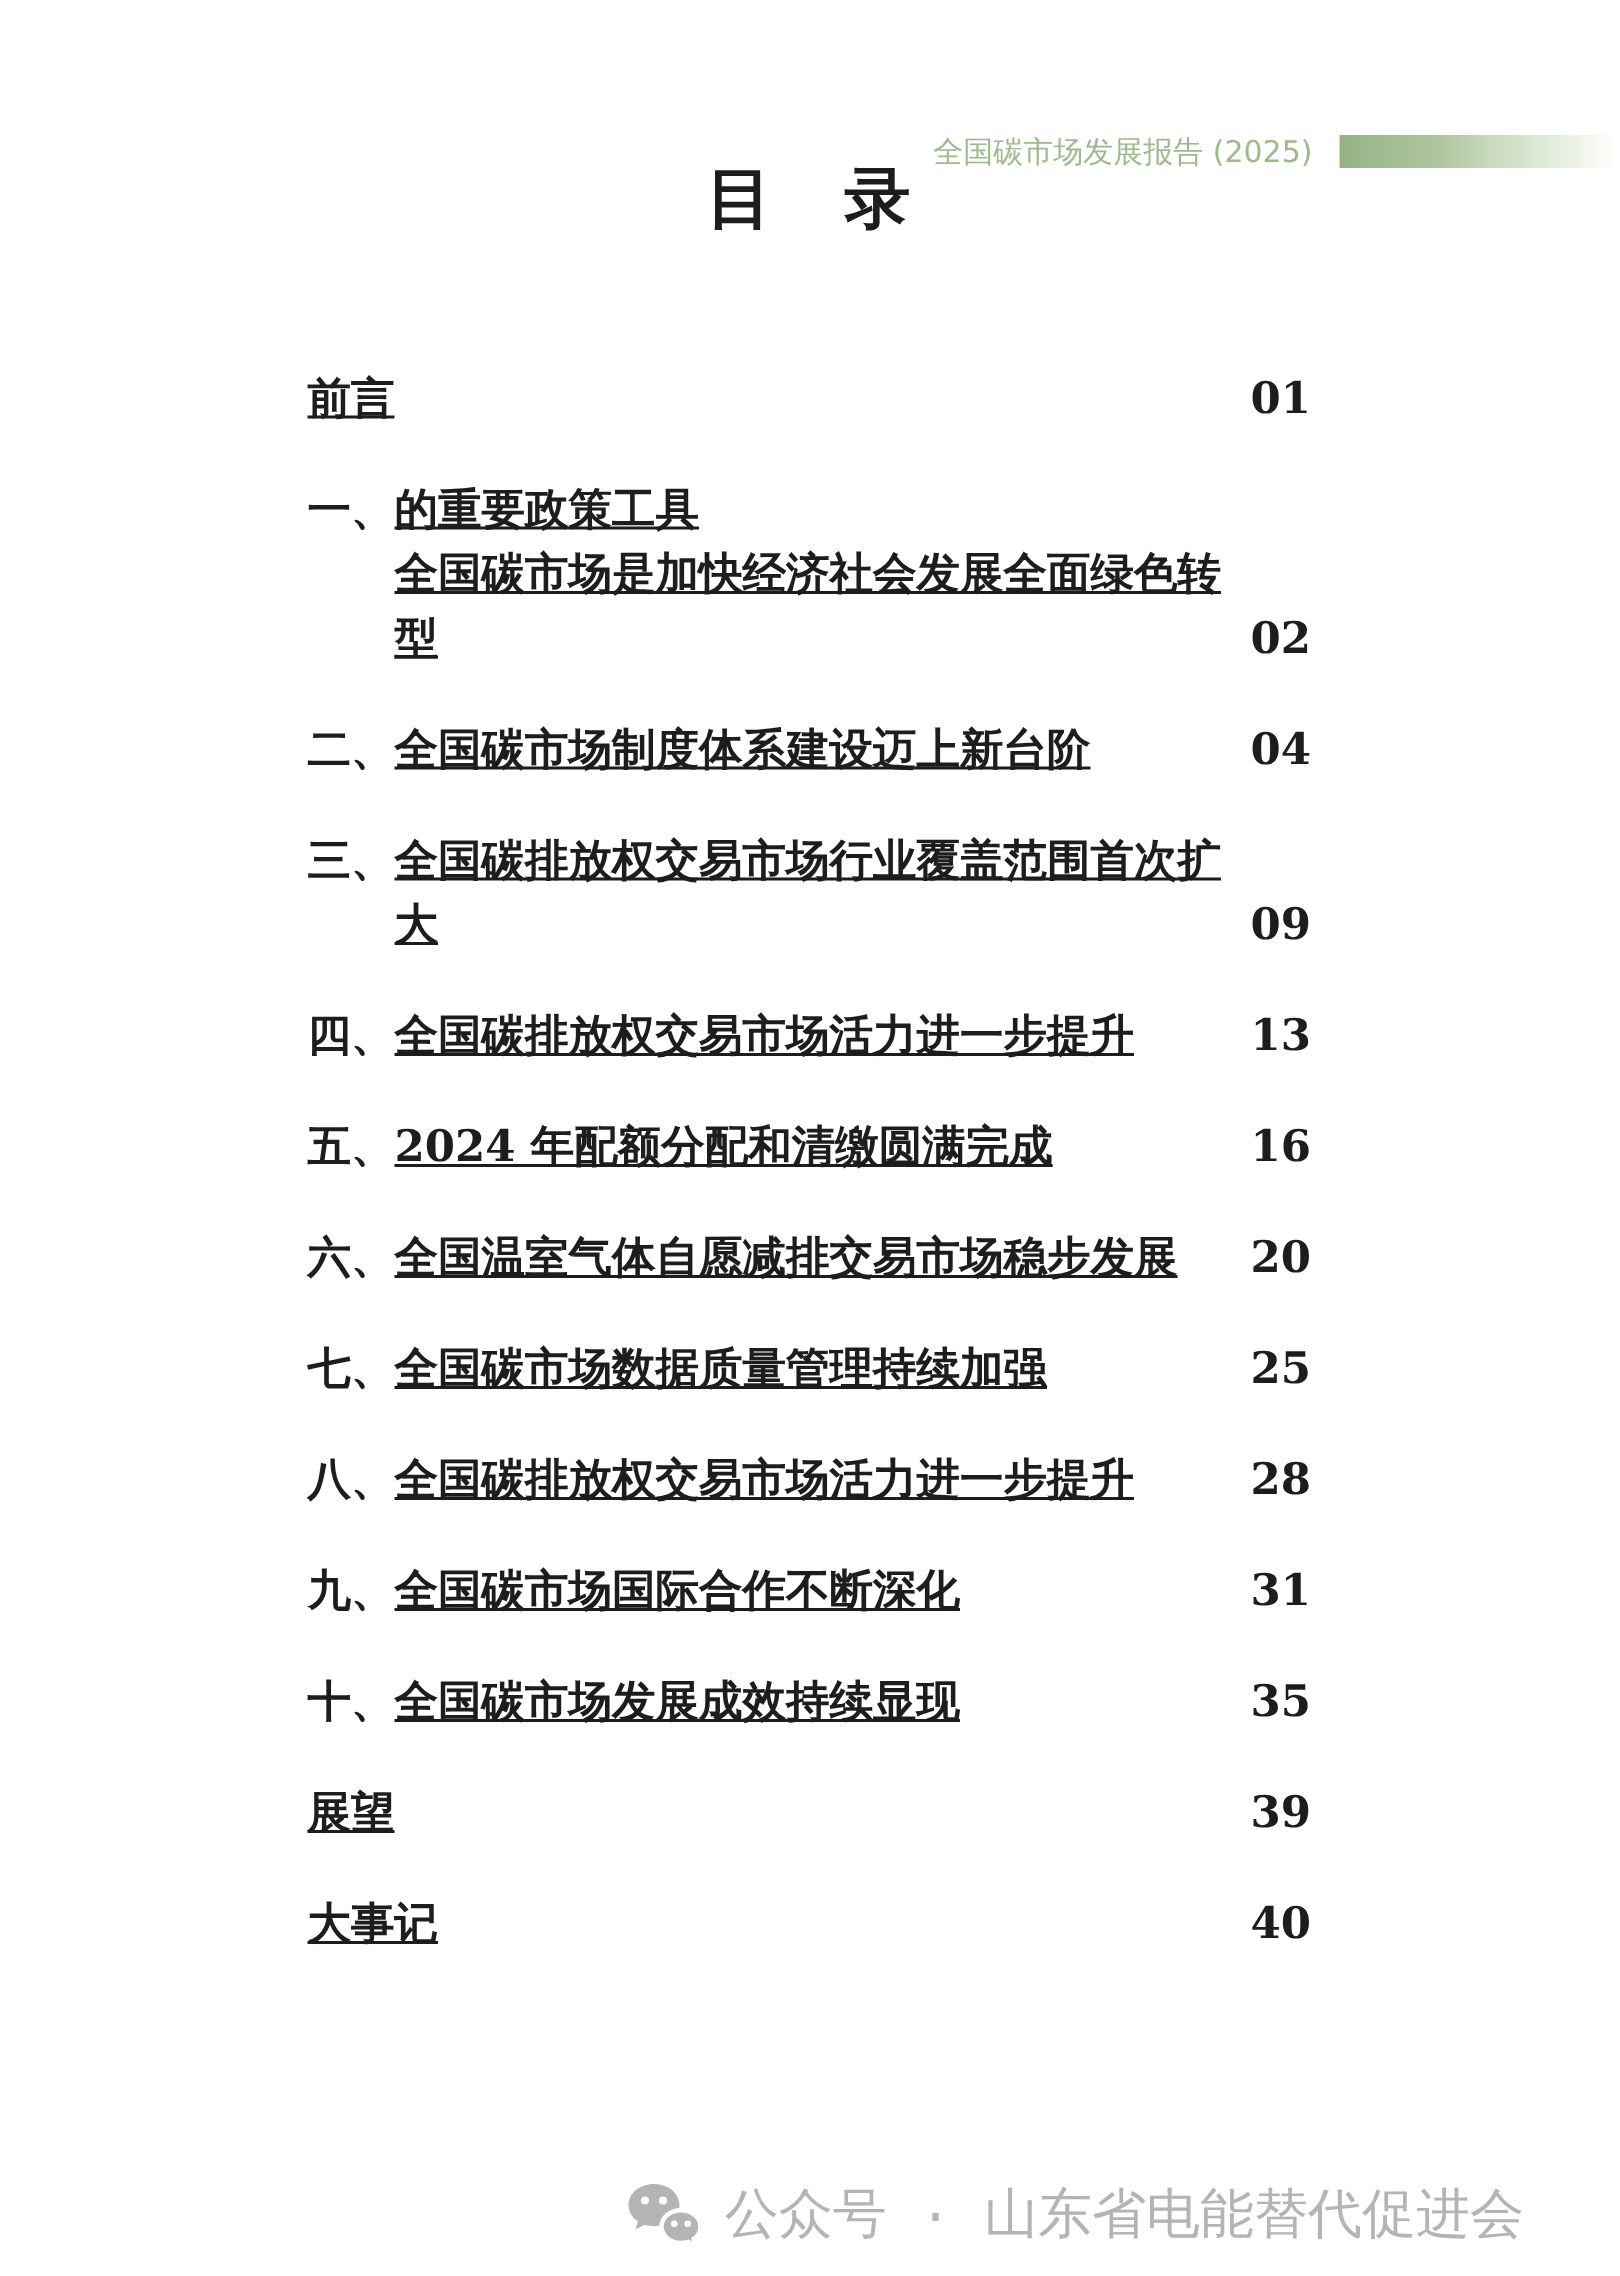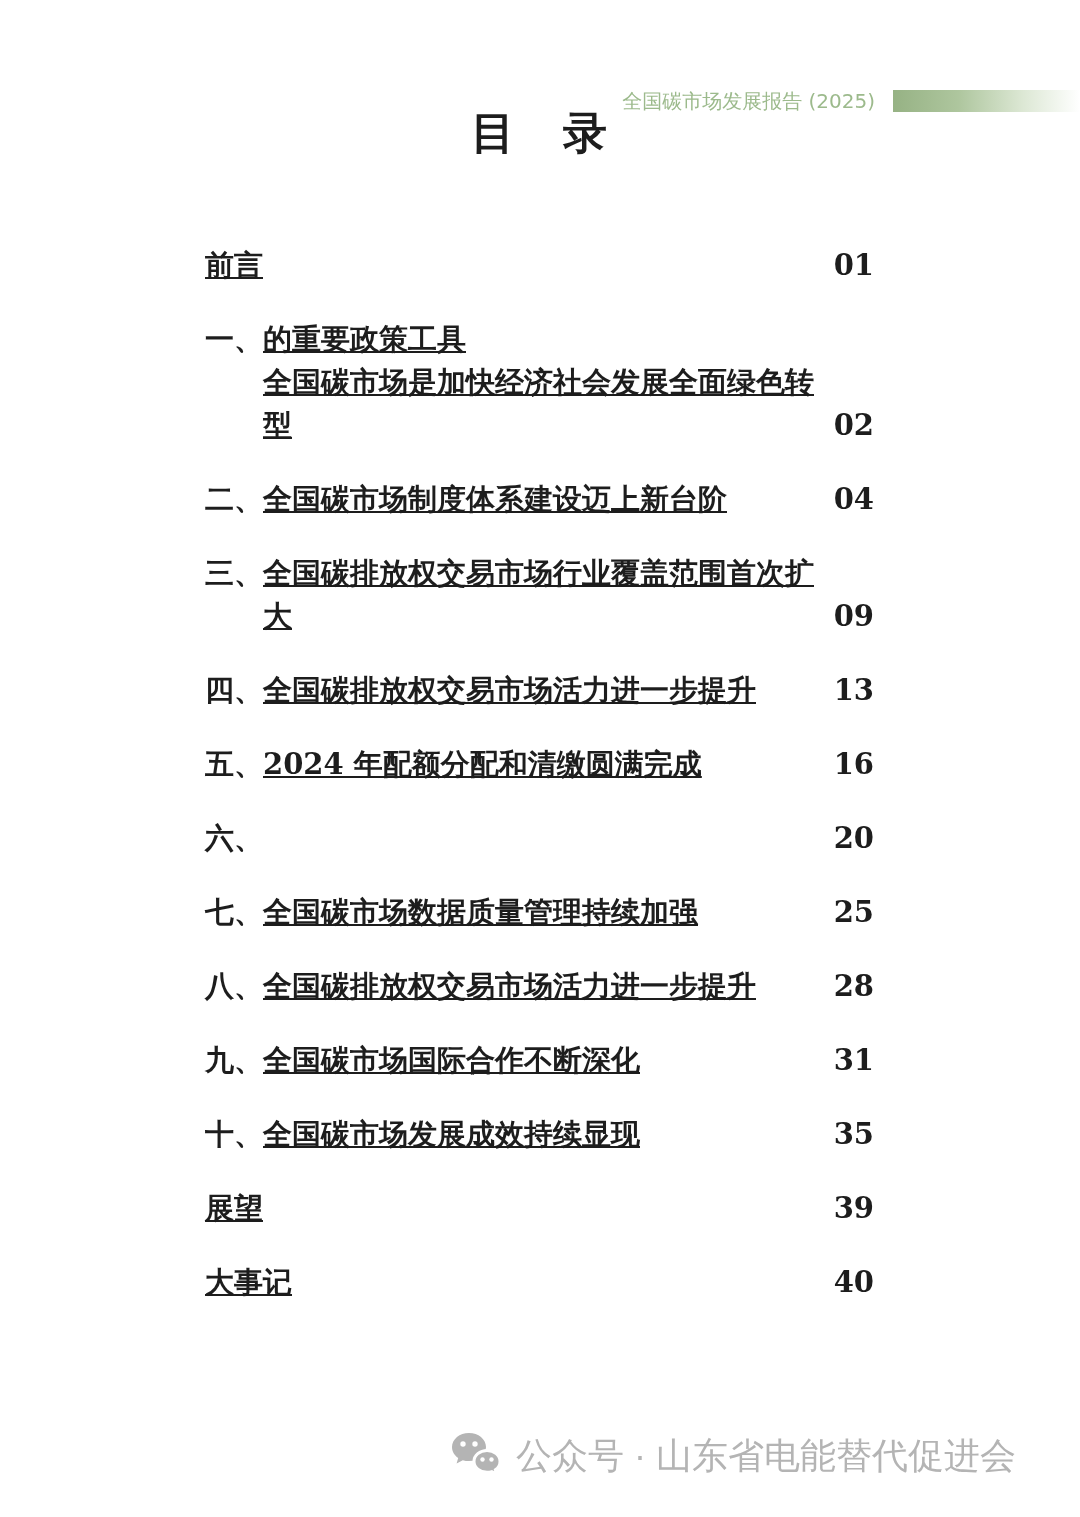--- a/index.html
+++ b/index.html
@@ -65,26 +65,26 @@
   }
   .toc-label { display: flex; min-width: 0; }
   .toc-prefix { flex: 0 0 57px; white-space: nowrap; }
   .toc-lines { min-width: 0; text-decoration: underline; }
   .toc-page { white-space: nowrap; }
 
   
   .footer {
     position: absolute;
     right: 64px;
-    bottom: 36px;
+    bottom: 13px;
     display: flex;
     align-items: center;
     gap: 14px;
     color: #b4b4b4;
-    font-family: Liberation Sans, sans-serif;
+    font-family: Liberation Mono, monospace;
     font-size: 36px;
     line-height: 50px;
     white-space: nowrap;
   }
   .wechat-icon { width: 52px; height: 50px; flex: 0 0 auto; }
 </style>
 </head>
 <body>
 
 <div class="page">
@@ -154,20 +154,23 @@
       <span class="toc-lines">
             <div>2024 年配额分配和清缴圆满完成</div>
           </span>
     </div>
     <span class="toc-page">16</span>
   </div>
 
   <div class="toc-entry">
     <div class="toc-label">
       <span class="toc-prefix">六、</span>
+      <span class="toc-lines">
+            <div>全国温室气体自愿减排交易市场稳步发展</div>
+          </span>
     </div>
     <span class="toc-page">20</span>
   </div>
 
   <div class="toc-entry">
     <div class="toc-label">
       <span class="toc-prefix">七、</span>
       <span class="toc-lines">
             <div>全国碳市场数据质量管理持续加强</div>
           </span>

